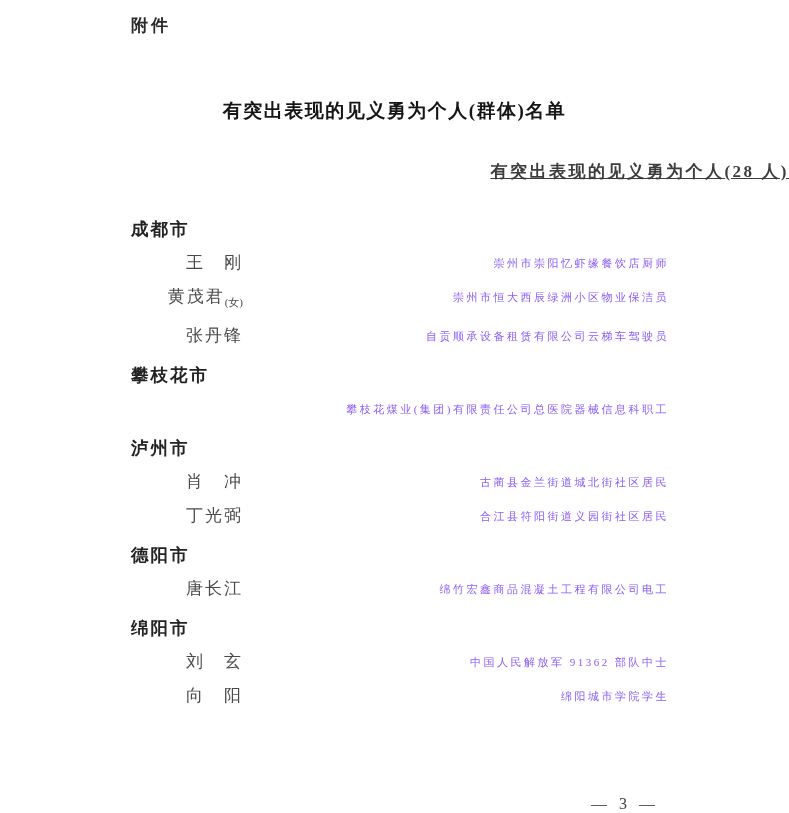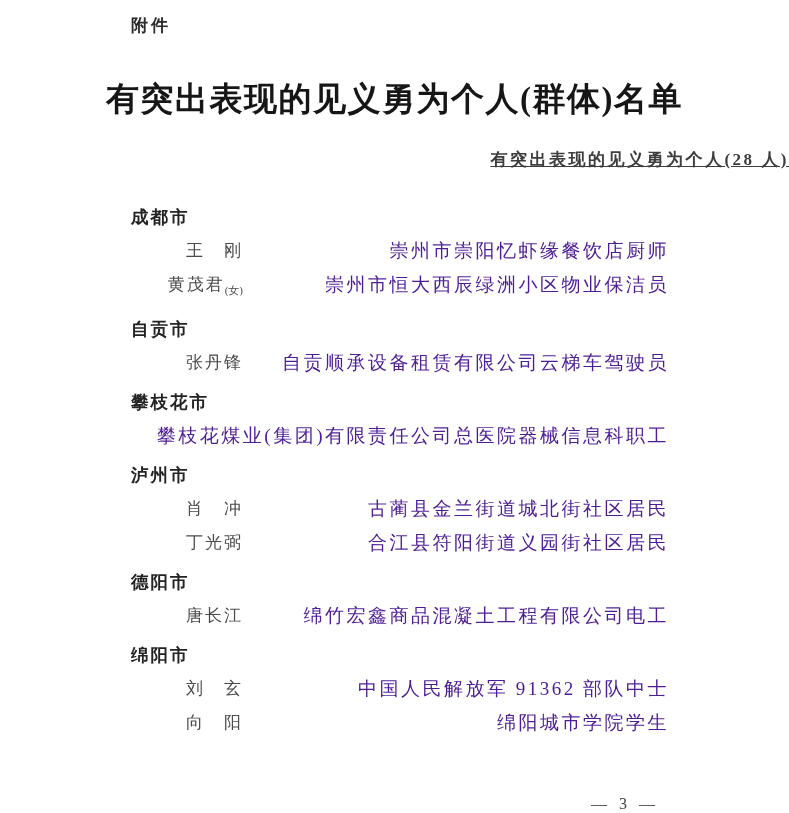--- a/index.html
+++ b/index.html
@@ -20,24 +20,24 @@
     margin: 0;
     padding: 14px 0 0 131px;
     font-family: "Liberation Sans", "DejaVu Sans", sans-serif;
     font-weight: bold;
     font-size: 17px;
     line-height: 24px;
     letter-spacing: 3px;
     color: #2a2a2a;
   }
   .doc-title {
-    margin: 46px 0 0 0;
+    margin: 58px 0 0 0;
     text-align: center;
     font-weight: bold;
-    font-size: 33px;
+    font-size: 19px;
     line-height: 30px;
     letter-spacing: 1.5px;
     color: #161616;
   }
   .doc-subtitle {
     margin: 34px 0 0 0;
     text-align: right;
     font-weight: bold;
     font-size: 17px;
     line-height: 24px;
@@ -73,24 +73,24 @@
     color: #4a4a4a;
   }
   .gender-note {
     font-size: 11px;
     letter-spacing: 0;
     vertical-align: -4px;
     color: #4a4a4a;
   }
   .entry-affiliation {
     flex: 1 1 auto;
-    font-size: 19px;
+    font-size: 11px;
     line-height: 34px;
     letter-spacing: 2.5px;
-    color: #4c1d95;
+    color: #8b5cf6;
   }
   .page-number {
     position: absolute;
     top: 795px;
     right: 130px;
     font-size: 16px;
     letter-spacing: 4px;
     color: #3f3f3f;
     white-space: nowrap;
   }
@@ -108,21 +108,20 @@
   <div class="list" id="sections-list">
       <div class="city-header">成都市</div>
       <div class="entry-row">
         <div class="entry-name">王　刚</div>
         <div class="entry-affiliation">崇州市崇阳忆虾缘餐饮店厨师</div>
       </div>
       <div class="entry-row">
         <div class="entry-name">黄茂君<span class="gender-note">(女)</span></div>
         <div class="entry-affiliation">崇州市恒大西辰绿洲小区物业保洁员</div>
       </div>
-      <div class="city-header">自贡市</div>
       <div class="entry-row">
         <div class="entry-name">张丹锋</div>
         <div class="entry-affiliation">自贡顺承设备租赁有限公司云梯车驾驶员</div>
       </div>
       <div class="city-header">攀枝花市</div>
       <div class="entry-row">
         <div class="entry-affiliation">攀枝花煤业(集团)有限责任公司总医院器械信息科职工</div>
       </div>
       <div class="city-header">泸州市</div>
       <div class="entry-row">

